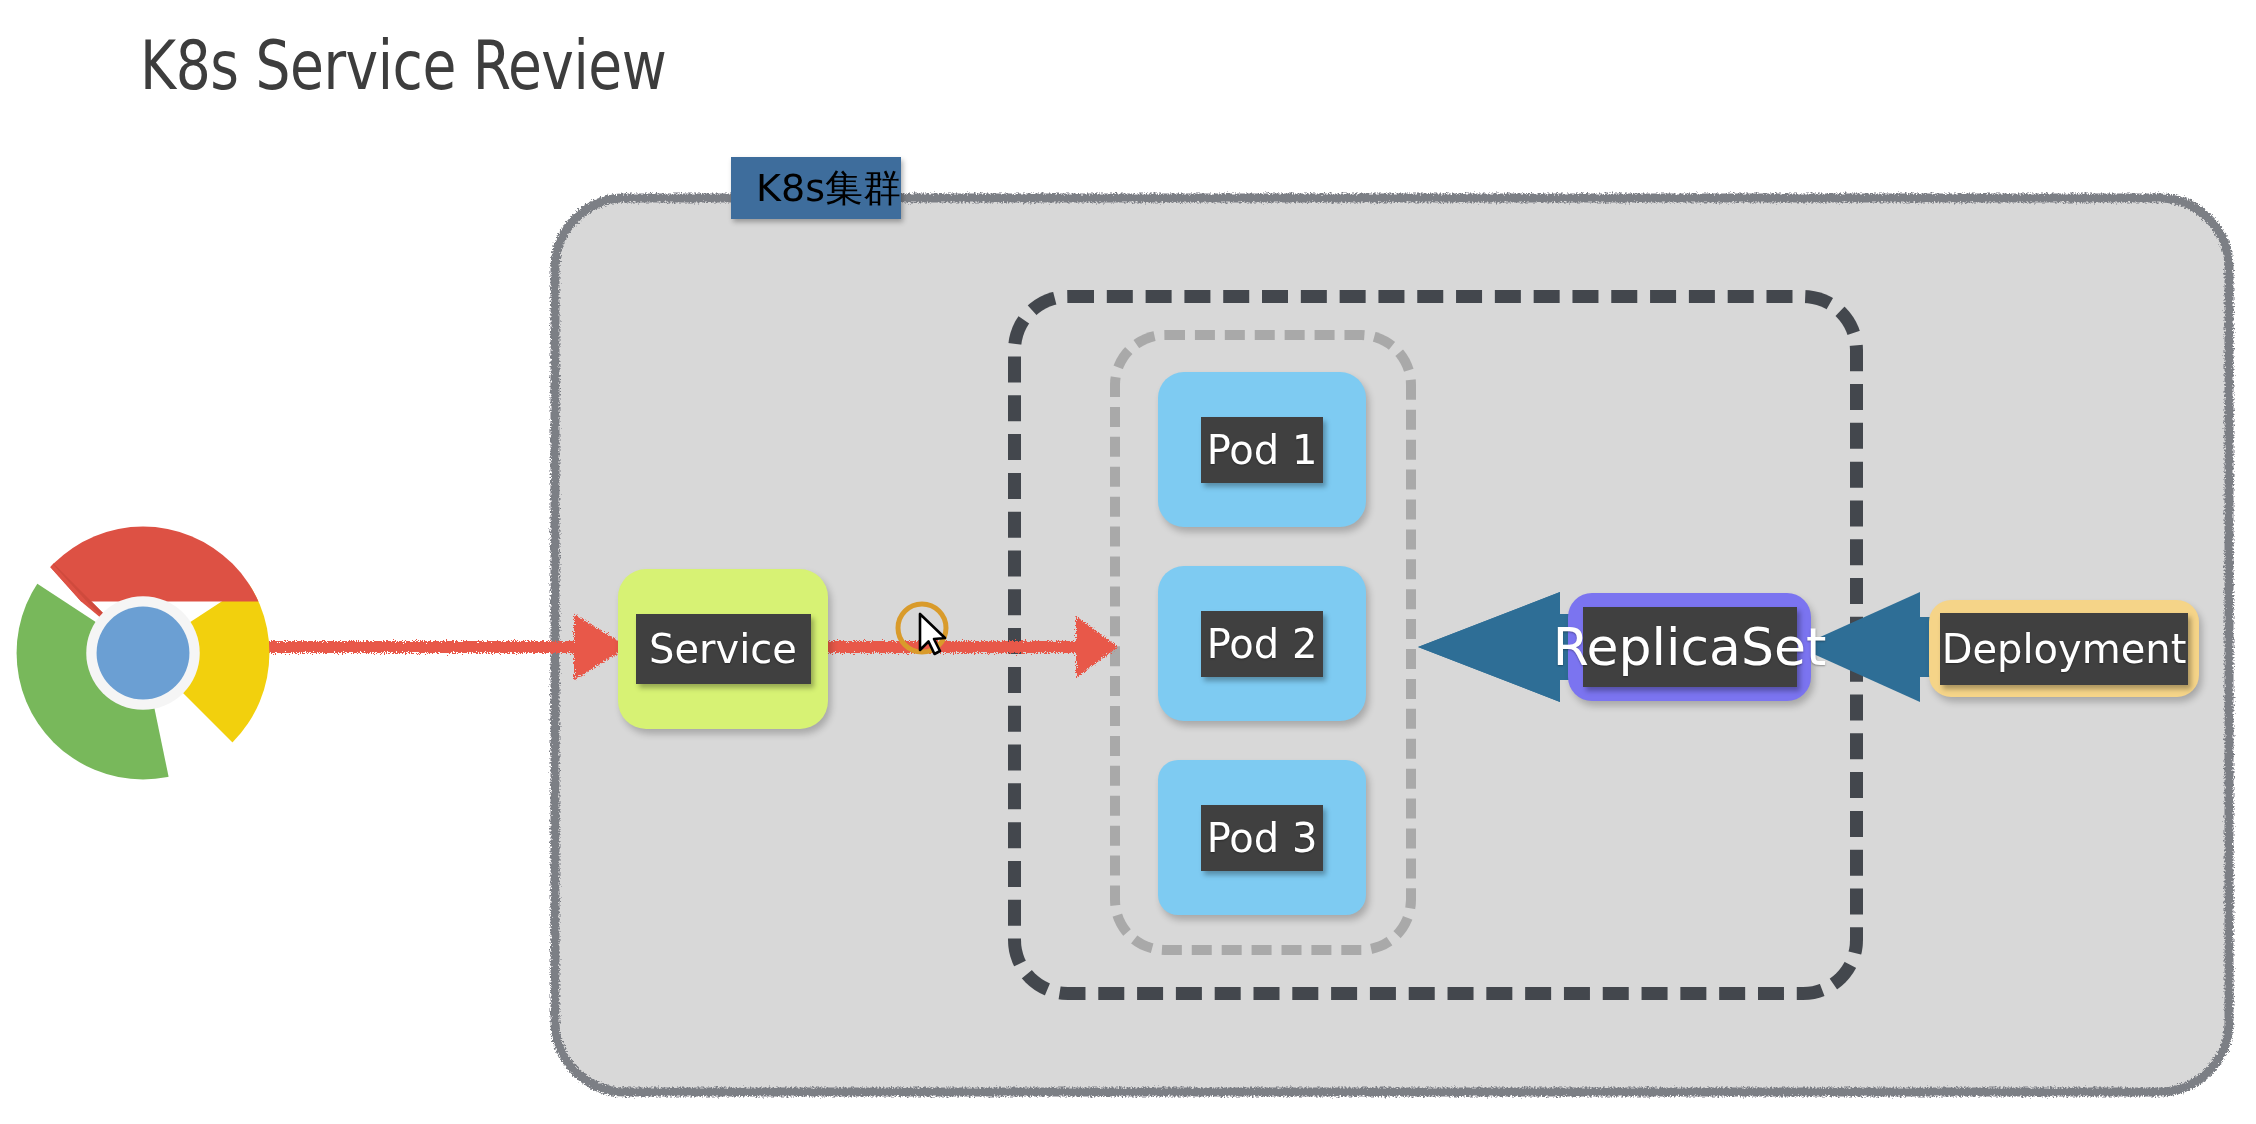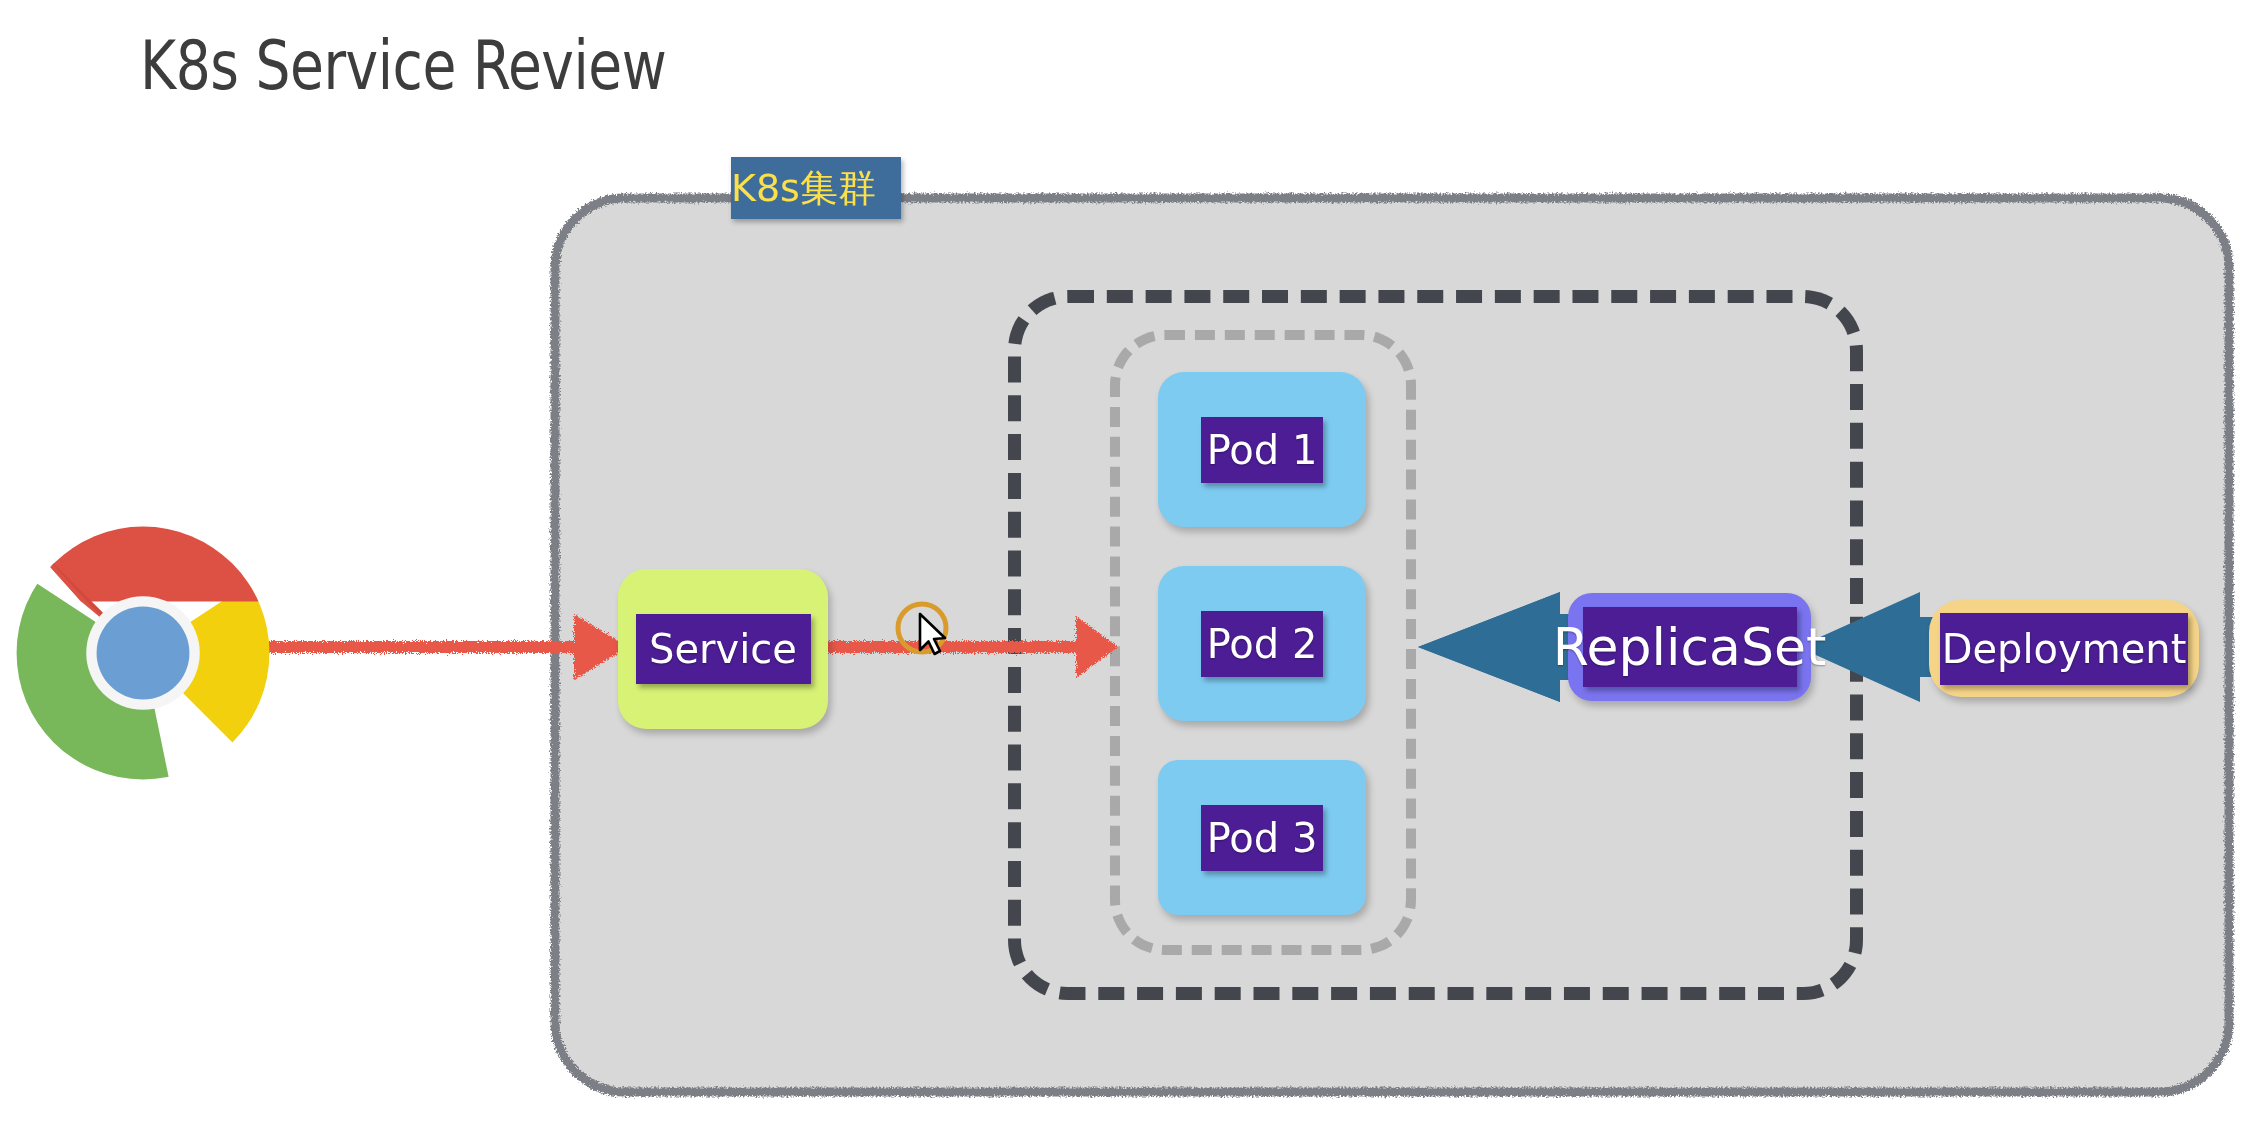--- a/index.html
+++ b/index.html
@@ -41,24 +41,24 @@
   #cluster-box svg { display: block; width: 100%; height: 100%; overflow: visible; }
 
   
   #cluster-label {
     position: absolute;
     left: 731px;
     top: 157px;
     width: 170px;
     height: 62px;
     background: #3e6d9c;
-    color: #fde047;
+    color: #000000;
     font-size: 38px;
     line-height: 62px;
-    text-align: left;
+    text-align: right;
     box-shadow: 2px 3px 5px rgba(0,0,0,0.30);
     white-space: nowrap;
     z-index: 8;
   }
 
   
   .dashed-box {
     position: absolute;
     box-sizing: border-box;
   }
@@ -84,21 +84,21 @@
     position: absolute;
     box-sizing: border-box;
     border-radius: 26px;
     display: flex;
     align-items: center;
     justify-content: center;
     box-shadow: 3px 5px 7px rgba(0,0,0,0.22);
     z-index: 5;
   }
   .node-label {
-    background: #4c1d95;
+    background: #404040;
     color: #ffffff;
     text-align: right;
     white-space: nowrap;
     box-shadow: 3px 4px 5px rgba(0,0,0,0.30);
     text-shadow: 0 1px 2px rgba(0,0,0,0.35);
     line-height: 1;
     display: flex;
     align-items: center;
     justify-content: center;
   }
@@ -144,21 +144,21 @@
     font-size: 52px;
   }
 
   
   #deployment-node {
     background: #f5d488;
     left: 1929px;
     top: 600px;
     width: 270px;
     height: 97px;
-    border-radius: 32px;
+    border-radius: 22px;
   }
   #deployment-node .node-label {
     width: 248px;
     height: 72px;
     font-size: 40px;
   }
 
   
   #chrome-logo {
     position: absolute;

